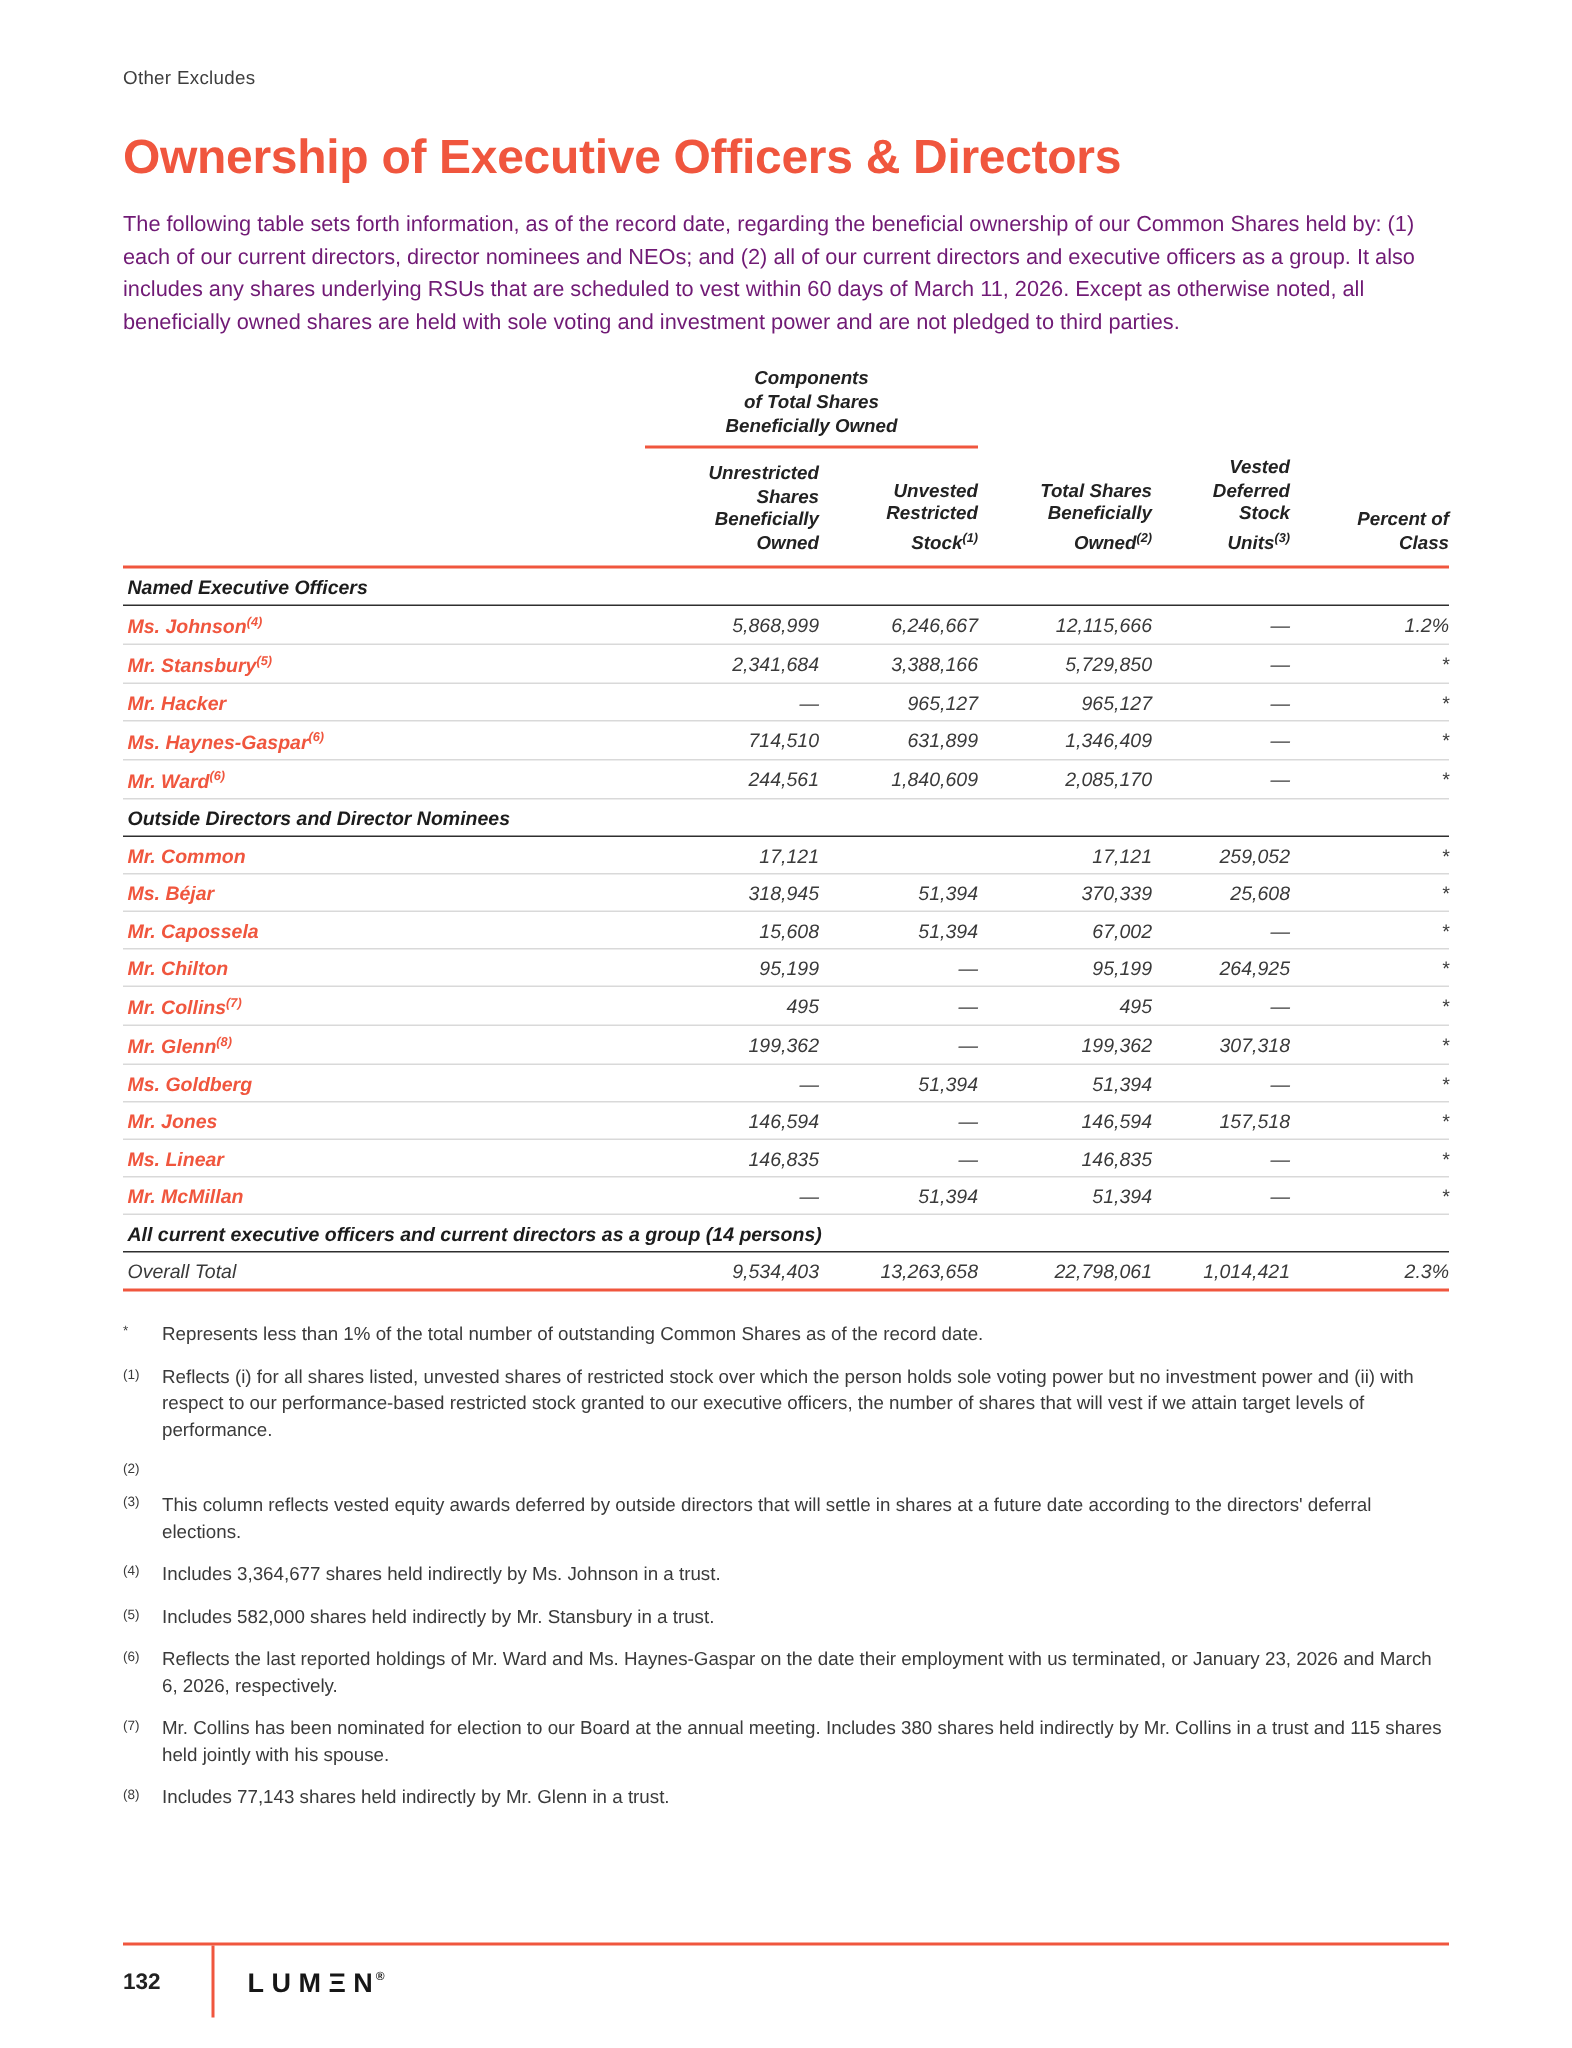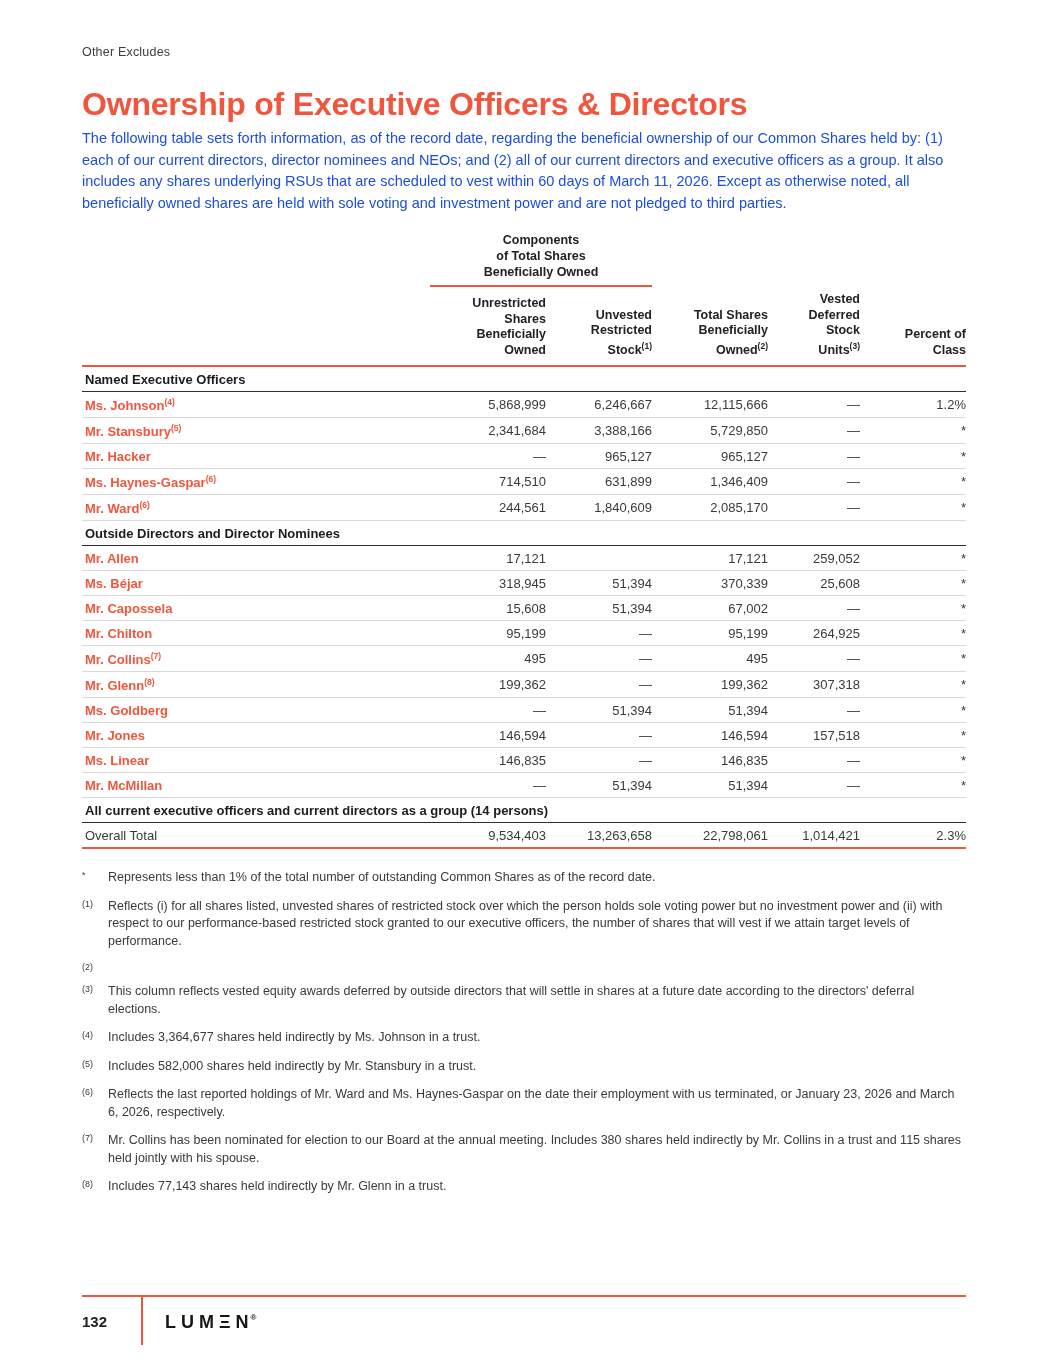--- a/index.html
+++ b/index.html
@@ -17,31 +17,32 @@
   }
   .eyebrow {
     font-size: 12.5px; color: #3d3d3d; letter-spacing: 0.2px;
   }
   .title {
     margin-top: 27px;
     font-size: 32px; font-weight: 700; letter-spacing: -0.2px;
     color: #f0563e;
   }
   .intro {
-    margin-top: 5px;
-    font-size: 14.5px; line-height: 21.5px; color: #1d4ed8;
+    margin-top: 17px;
+    font-size: 14.5px; line-height: 21.5px; color: #701a75;
   }
 
   
   table.ownership {
     margin-top: 18px;
     width: 100%;
     border-collapse: collapse;
     font-size: 13px;
     color: #3a3a3a;
+    font-style: italic;
   }
   .span-head {
     text-align: center;
     font-weight: 700; font-size: 12.5px; line-height: 16px;
     color: #222;
     white-space: pre-line;
     border-bottom: 2px solid #f0563e;
     padding-bottom: 5px;
   }
   tr.col-head-row > * {
@@ -181,21 +182,21 @@
           <td class="val-cell">244,561</td>
           <td class="val-cell">1,840,609</td>
           <td class="val-cell">2,085,170</td>
           <td class="val-cell">—</td>
           <td class="val-cell">*</td>
         </tr>
         <tr class="section-row">
           <td colspan="6">Outside Directors and Director Nominees</td>
         </tr>
         <tr class="data-row">
-          <td class="name-cell"><span>Mr. Allen</span></td>
+          <td class="name-cell"><span>Mr. Common</span></td>
           <td class="val-cell">17,121</td>
           <td class="val-cell"></td>
           <td class="val-cell">17,121</td>
           <td class="val-cell">259,052</td>
           <td class="val-cell">*</td>
         </tr>
         <tr class="data-row">
           <td class="name-cell"><span>Ms. Béjar</span></td>
           <td class="val-cell">318,945</td>
           <td class="val-cell">51,394</td>

